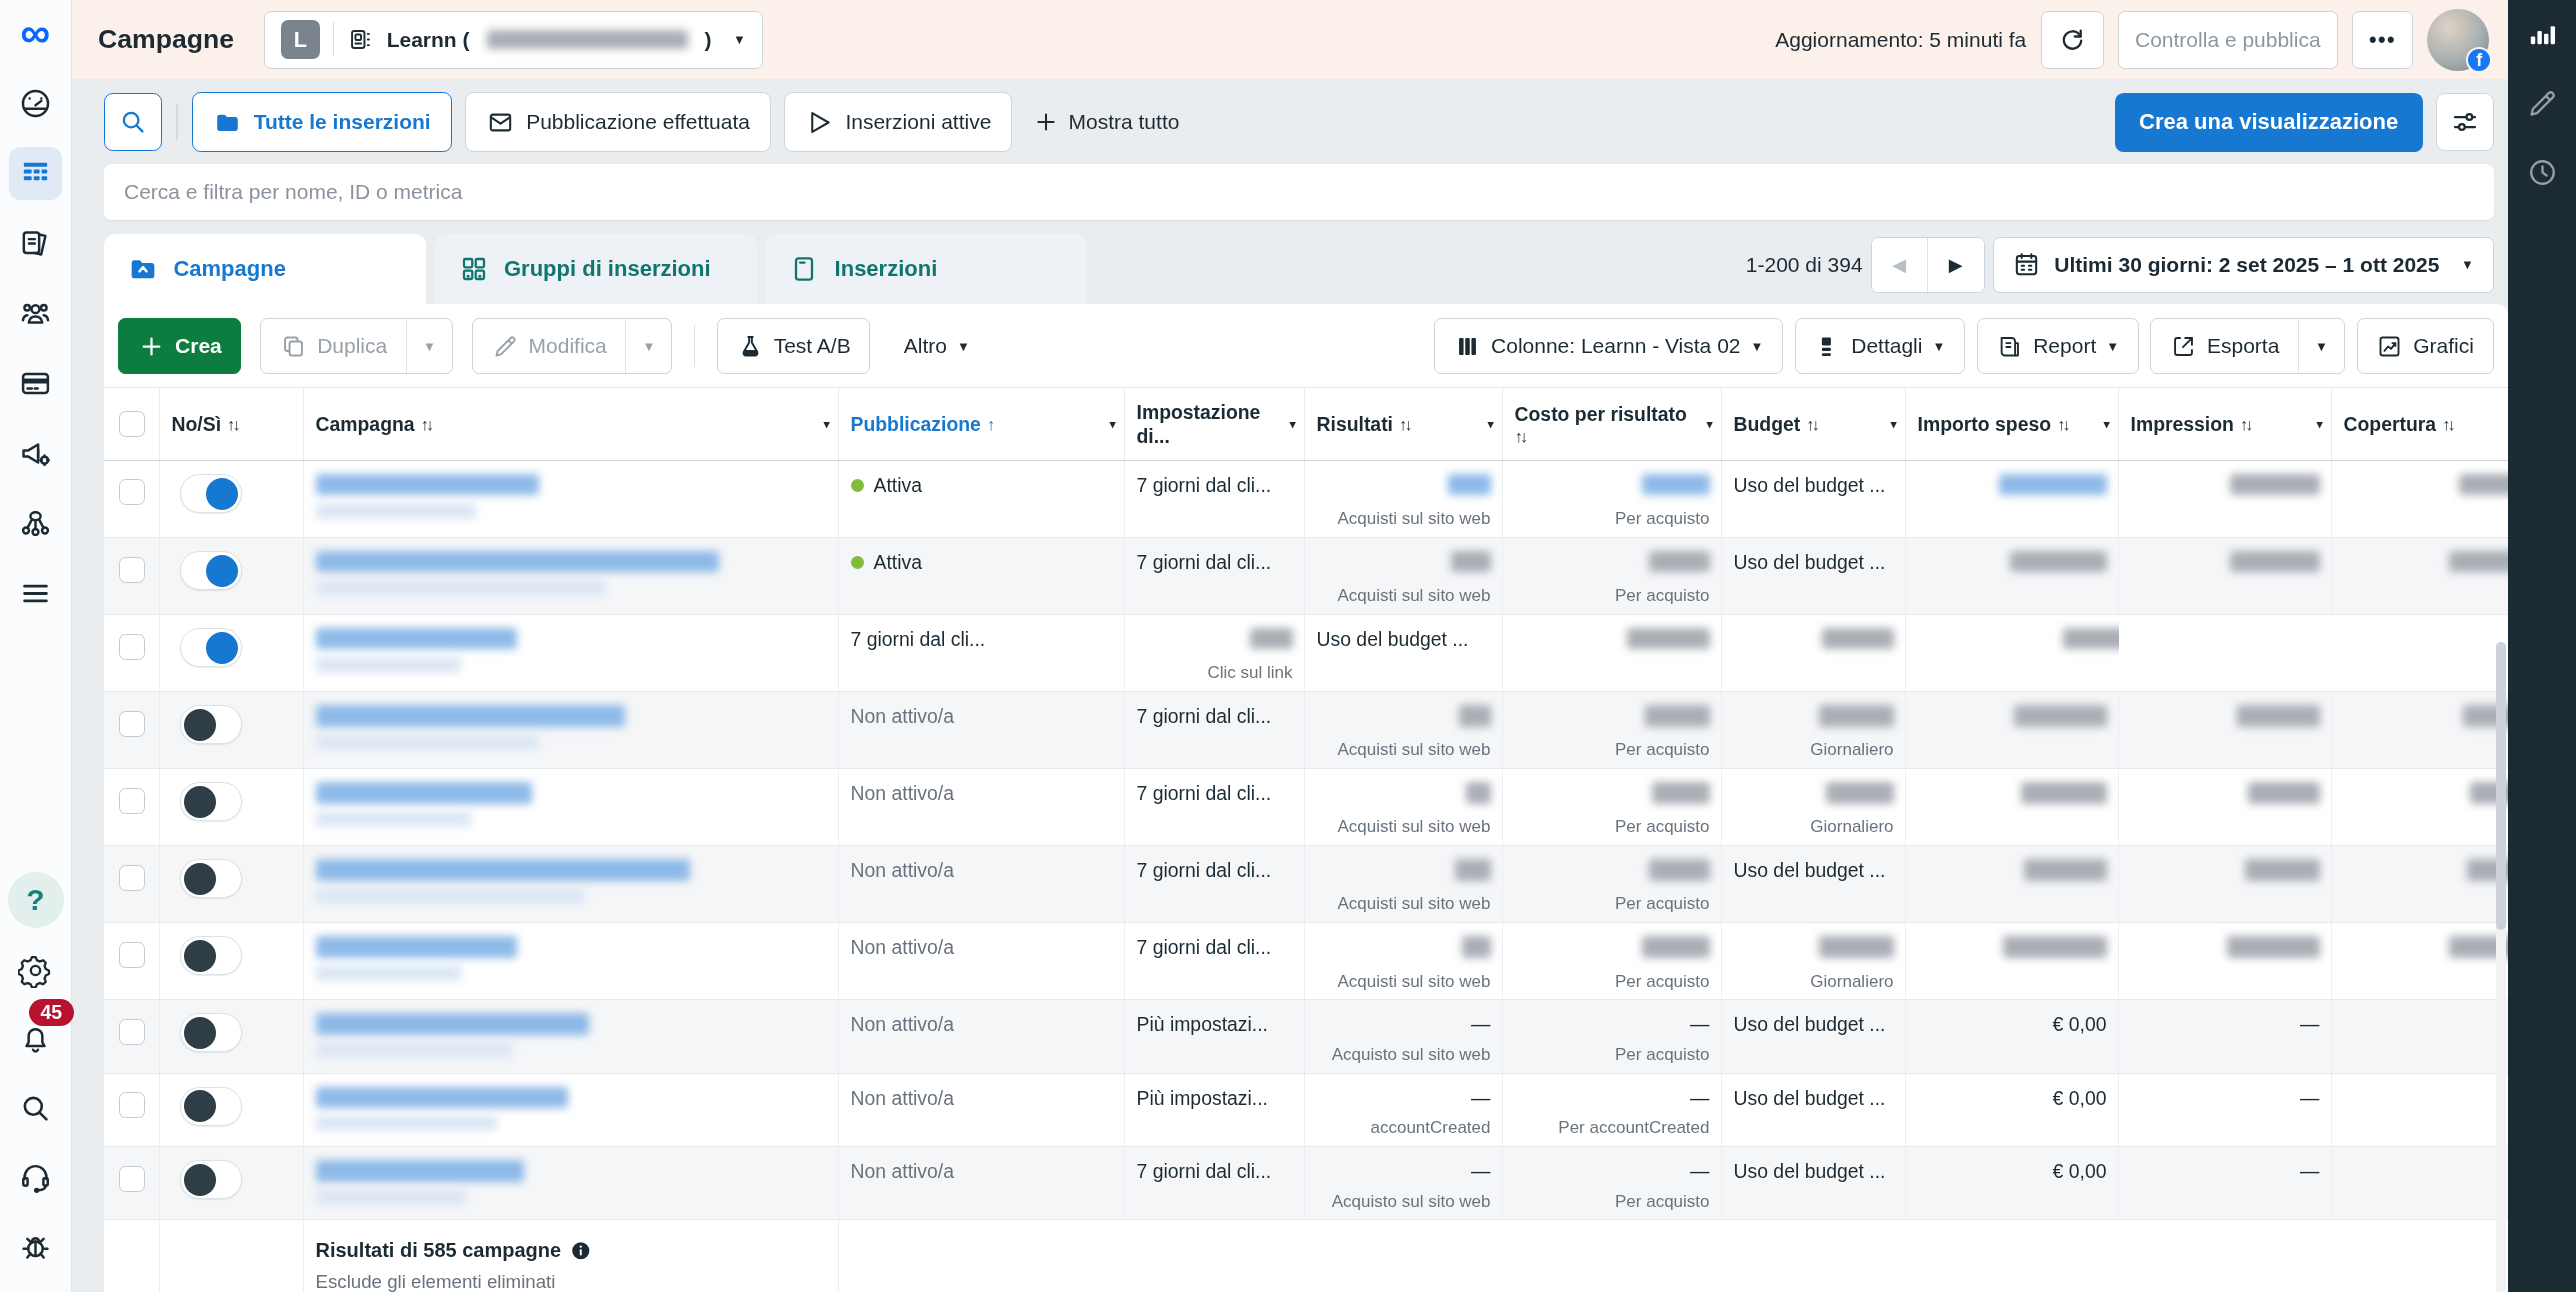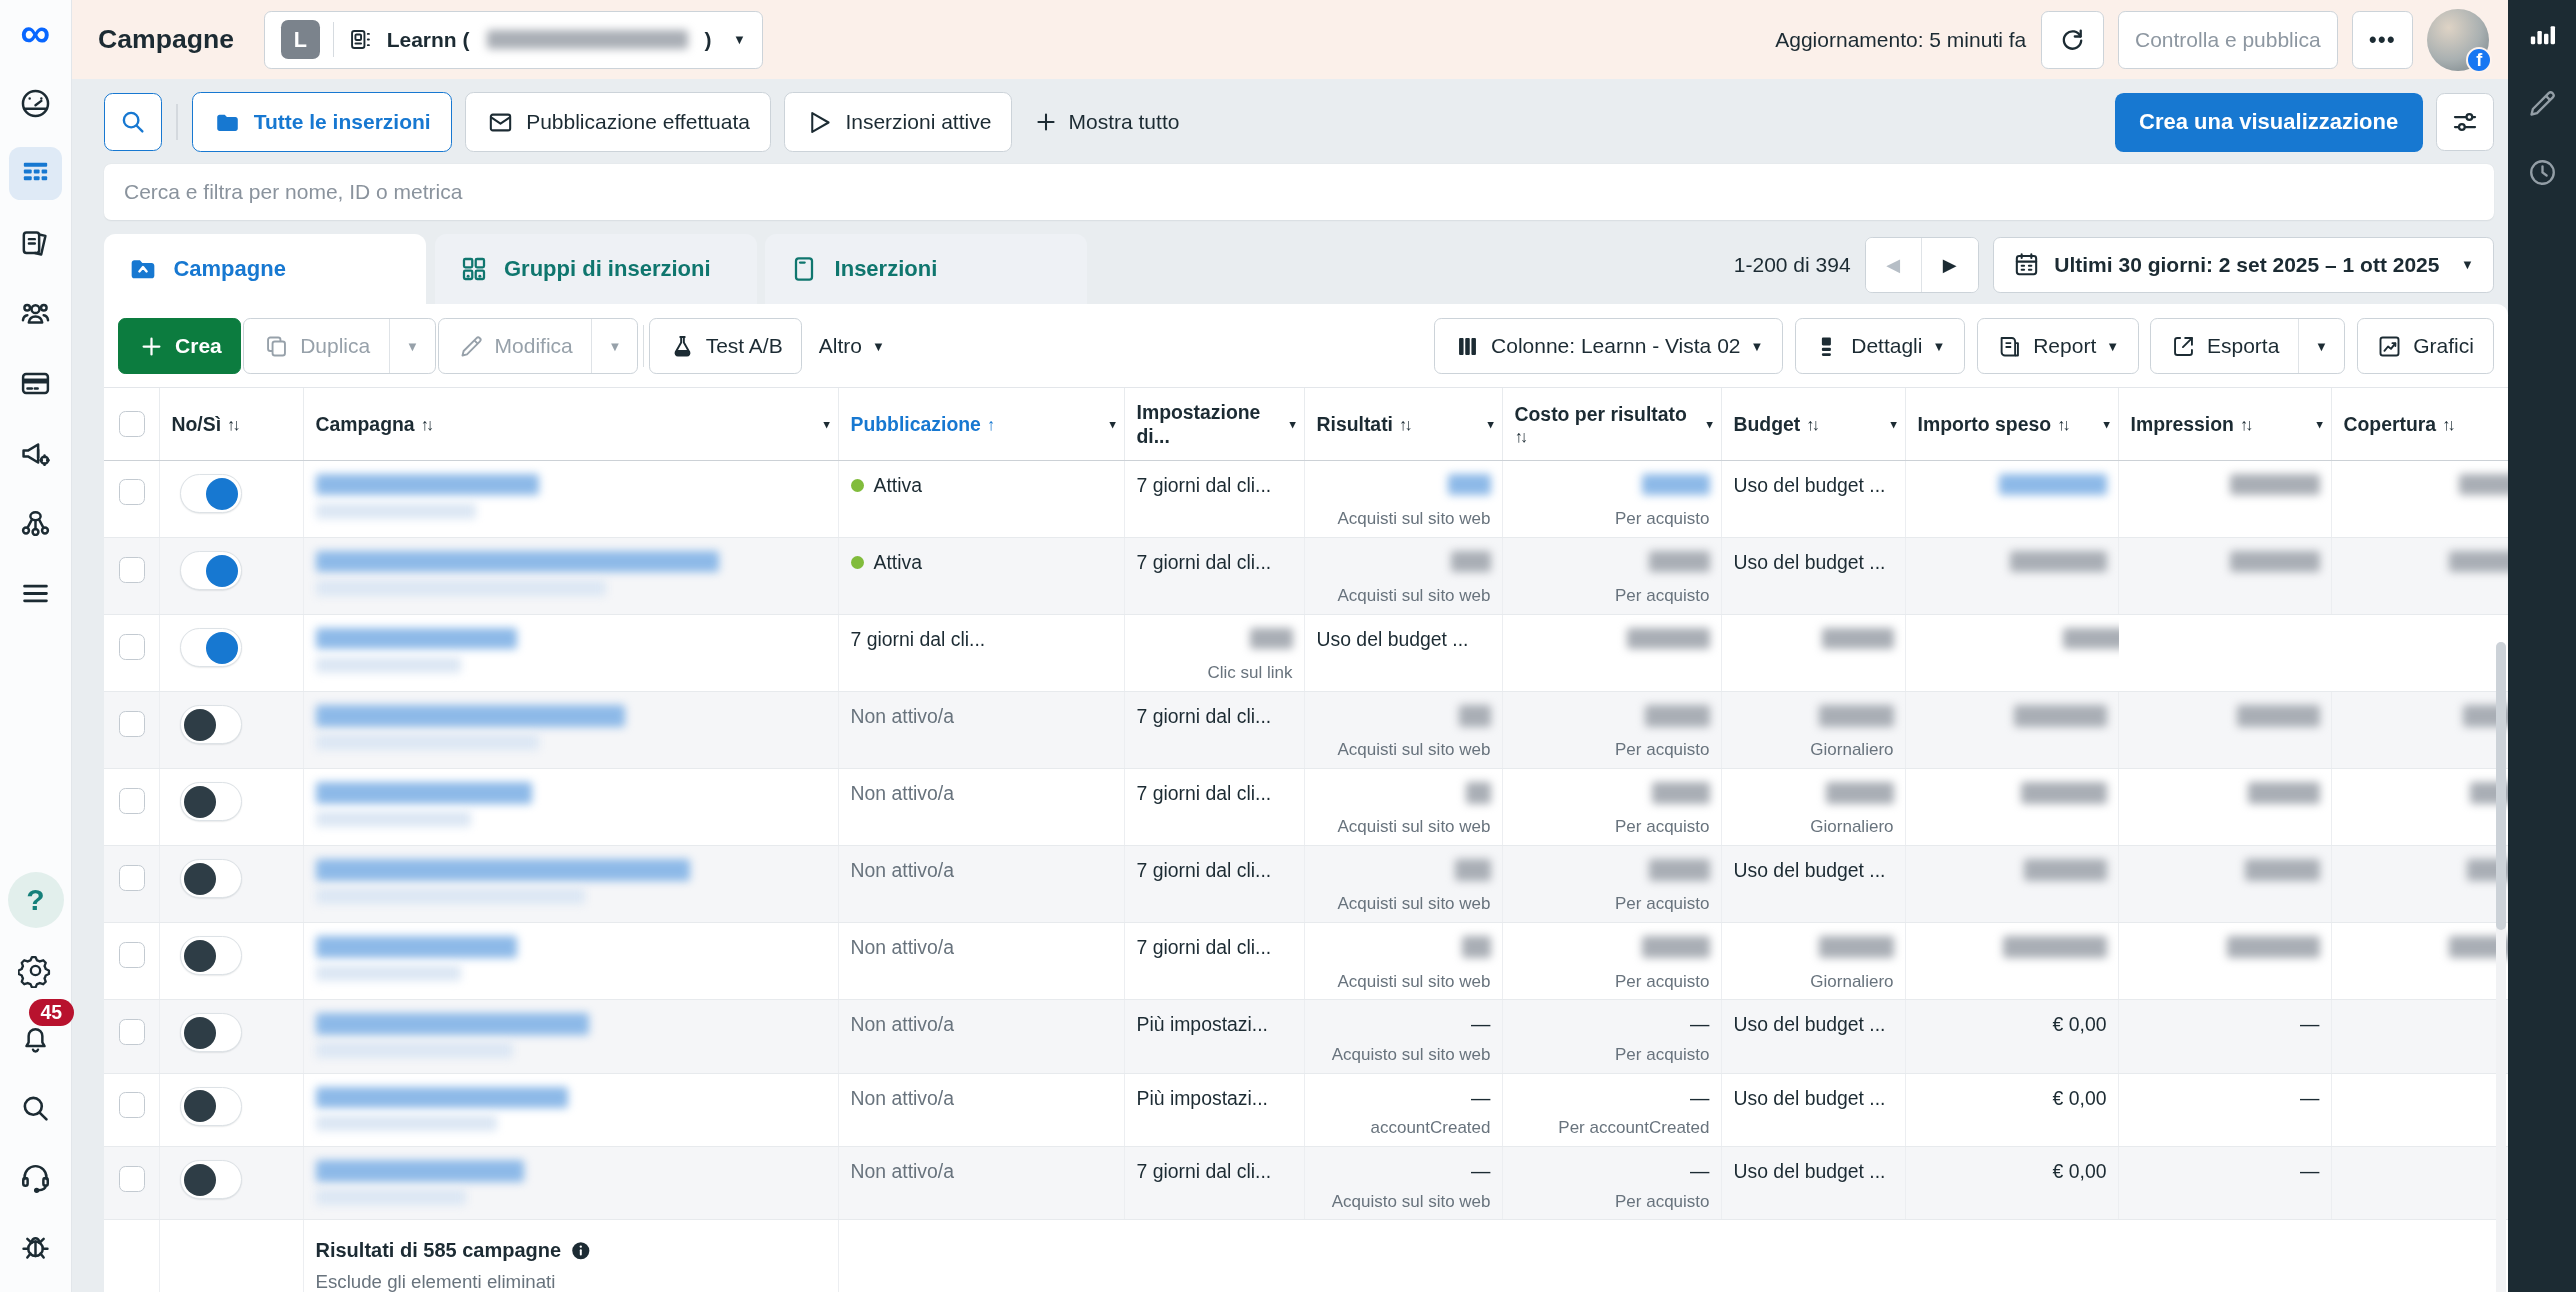--- a/index.html
+++ b/index.html
@@ -60,31 +60,31 @@
 
   .search-row{margin:11.5px 14.4px 0 0}
   .search-input{width:100%;height:56px;border:none;outline:none;border-radius:7.2px;padding:0 20px;font-size:21px;color:#1c2b33;background:#fff;box-shadow:0 0.7px 1.4px rgba(28,43,51,.08);font-family:"Liberation Sans",sans-serif}
   .search-input::placeholder{color:#8a939d}
 
   .tabs-row{display:flex;align-items:center;margin-top:14.4px;margin-right:14.4px}
   .tabs{display:flex;gap:8.6px;align-items:flex-end;align-self:flex-end}
   .tab{height:70px;min-width:322px;background:#eef1f5;border-radius:11.5px 11.5px 0 0;display:flex;align-items:center;gap:14.4px;padding:0 23px;font-size:22px;font-weight:bold;color:#0f766e}
   .tab svg{width:32px;height:32px}
   .tab.active{background:#fff;color:var(--accent)}
-  .tabs-right{margin-left:auto;display:flex;align-items:center;gap:14px;padding-bottom:8.6px}
+  .tabs-right{margin-left:auto;display:flex;align-items:center;gap:8px;padding-bottom:8.6px}
   .range-text{font-size:21px}
   .pager{display:flex;height:56px;border:0.7px solid #ccd3d9;background:#fff;border-radius:7.2px;overflow:hidden}
   .pager .pg{width:56px;display:flex;align-items:center;justify-content:center;font-size:18px;background:#fff}
   .pager .prev{color:#b6bec6;border-right:0.7px solid #dfe3e7}
   .date-pill{height:56px;border:0.7px solid #ccd3d9;background:#fff;border-radius:7.2px;display:flex;align-items:center;gap:13px;padding:0 18.7px;font-size:21px;font-weight:600}
   .date-pill svg{width:29px;height:29px}
 
   
   .panel{background:#fff;border-radius:0 11.5px 0 0;flex:1;display:flex;flex-direction:column;position:relative;min-height:0;margin-bottom:40px}
-  .toolbar{display:flex;align-items:center;gap:2px;padding:14.4px 14.4px 13px}
+  .toolbar{display:flex;align-items:center;gap:19px;padding:14.4px 14.4px 13px}
   .btn{height:56px;border:0.7px solid #ccd3d9;background:#fff;border-radius:7.2px;display:flex;align-items:center;font-size:21px;color:#1c2b33;overflow:hidden}
   .btn .seg{display:flex;align-items:center;gap:10px;padding:0 18.7px;height:100%}
   .btn .caret-seg{width:46px;justify-content:center;border-left:0.7px solid #dfe3e7;display:flex;align-items:center;height:100%}
   .btn svg{width:27px;height:27px}
   .btn.disabled{color:#97a1aa}
   .btn.green{background:var(--create_green);border-color:var(--create_green);color:#fff;font-weight:600}
   .flat-btn{display:flex;align-items:center;gap:10px;padding:0 14.4px;font-size:21px}
   .toolbar-divider{width:0.7px;height:42px;background:#d9dee2;margin:0 2.9px}
   .toolbar-right{margin-left:auto;display:flex;gap:11.5px;align-items:center}
 

